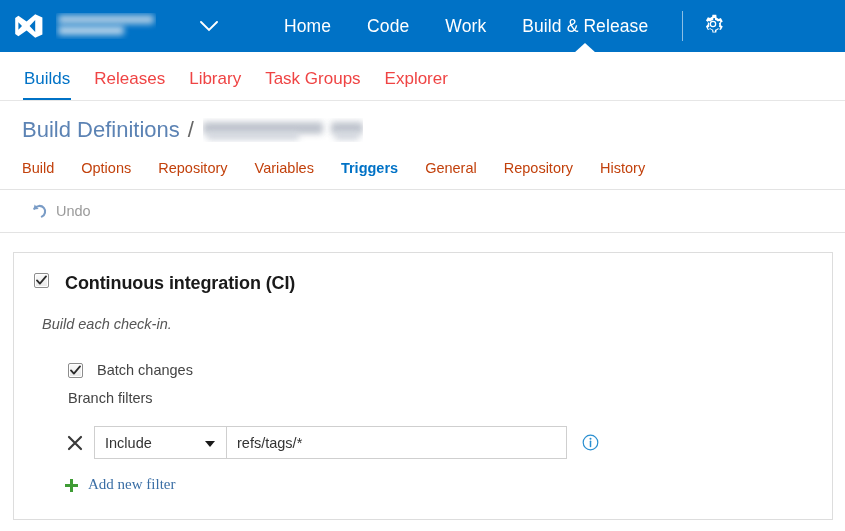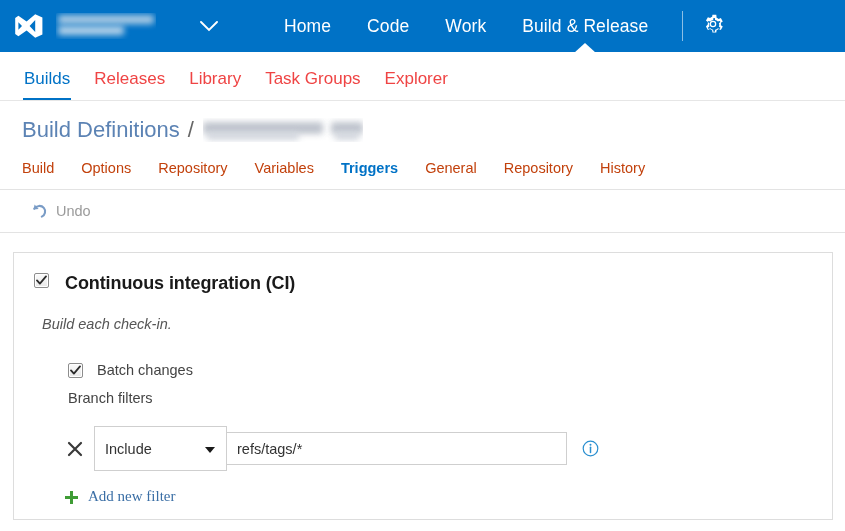--- a/index.html
+++ b/index.html
@@ -263,21 +263,21 @@
     margin-top: 20px;
   }
   .del-btn {
     width: 22px; height: 22px;
     display: flex; align-items: center; justify-content: center;
     cursor: pointer;
     margin-right: 8px;
   }
   .sel-wrap {
     position: relative;
-    width: 133px; height: 45px;
+    width: 133px; height: 33px;
     border: 1px solid #cfcfcf;
     background: #ffffff;
     display: flex;
     align-items: center;
     cursor: pointer;
   }
   .sel-value {
     font-size: 14.5px;
     color: #333333;
     padding-left: 10px;

